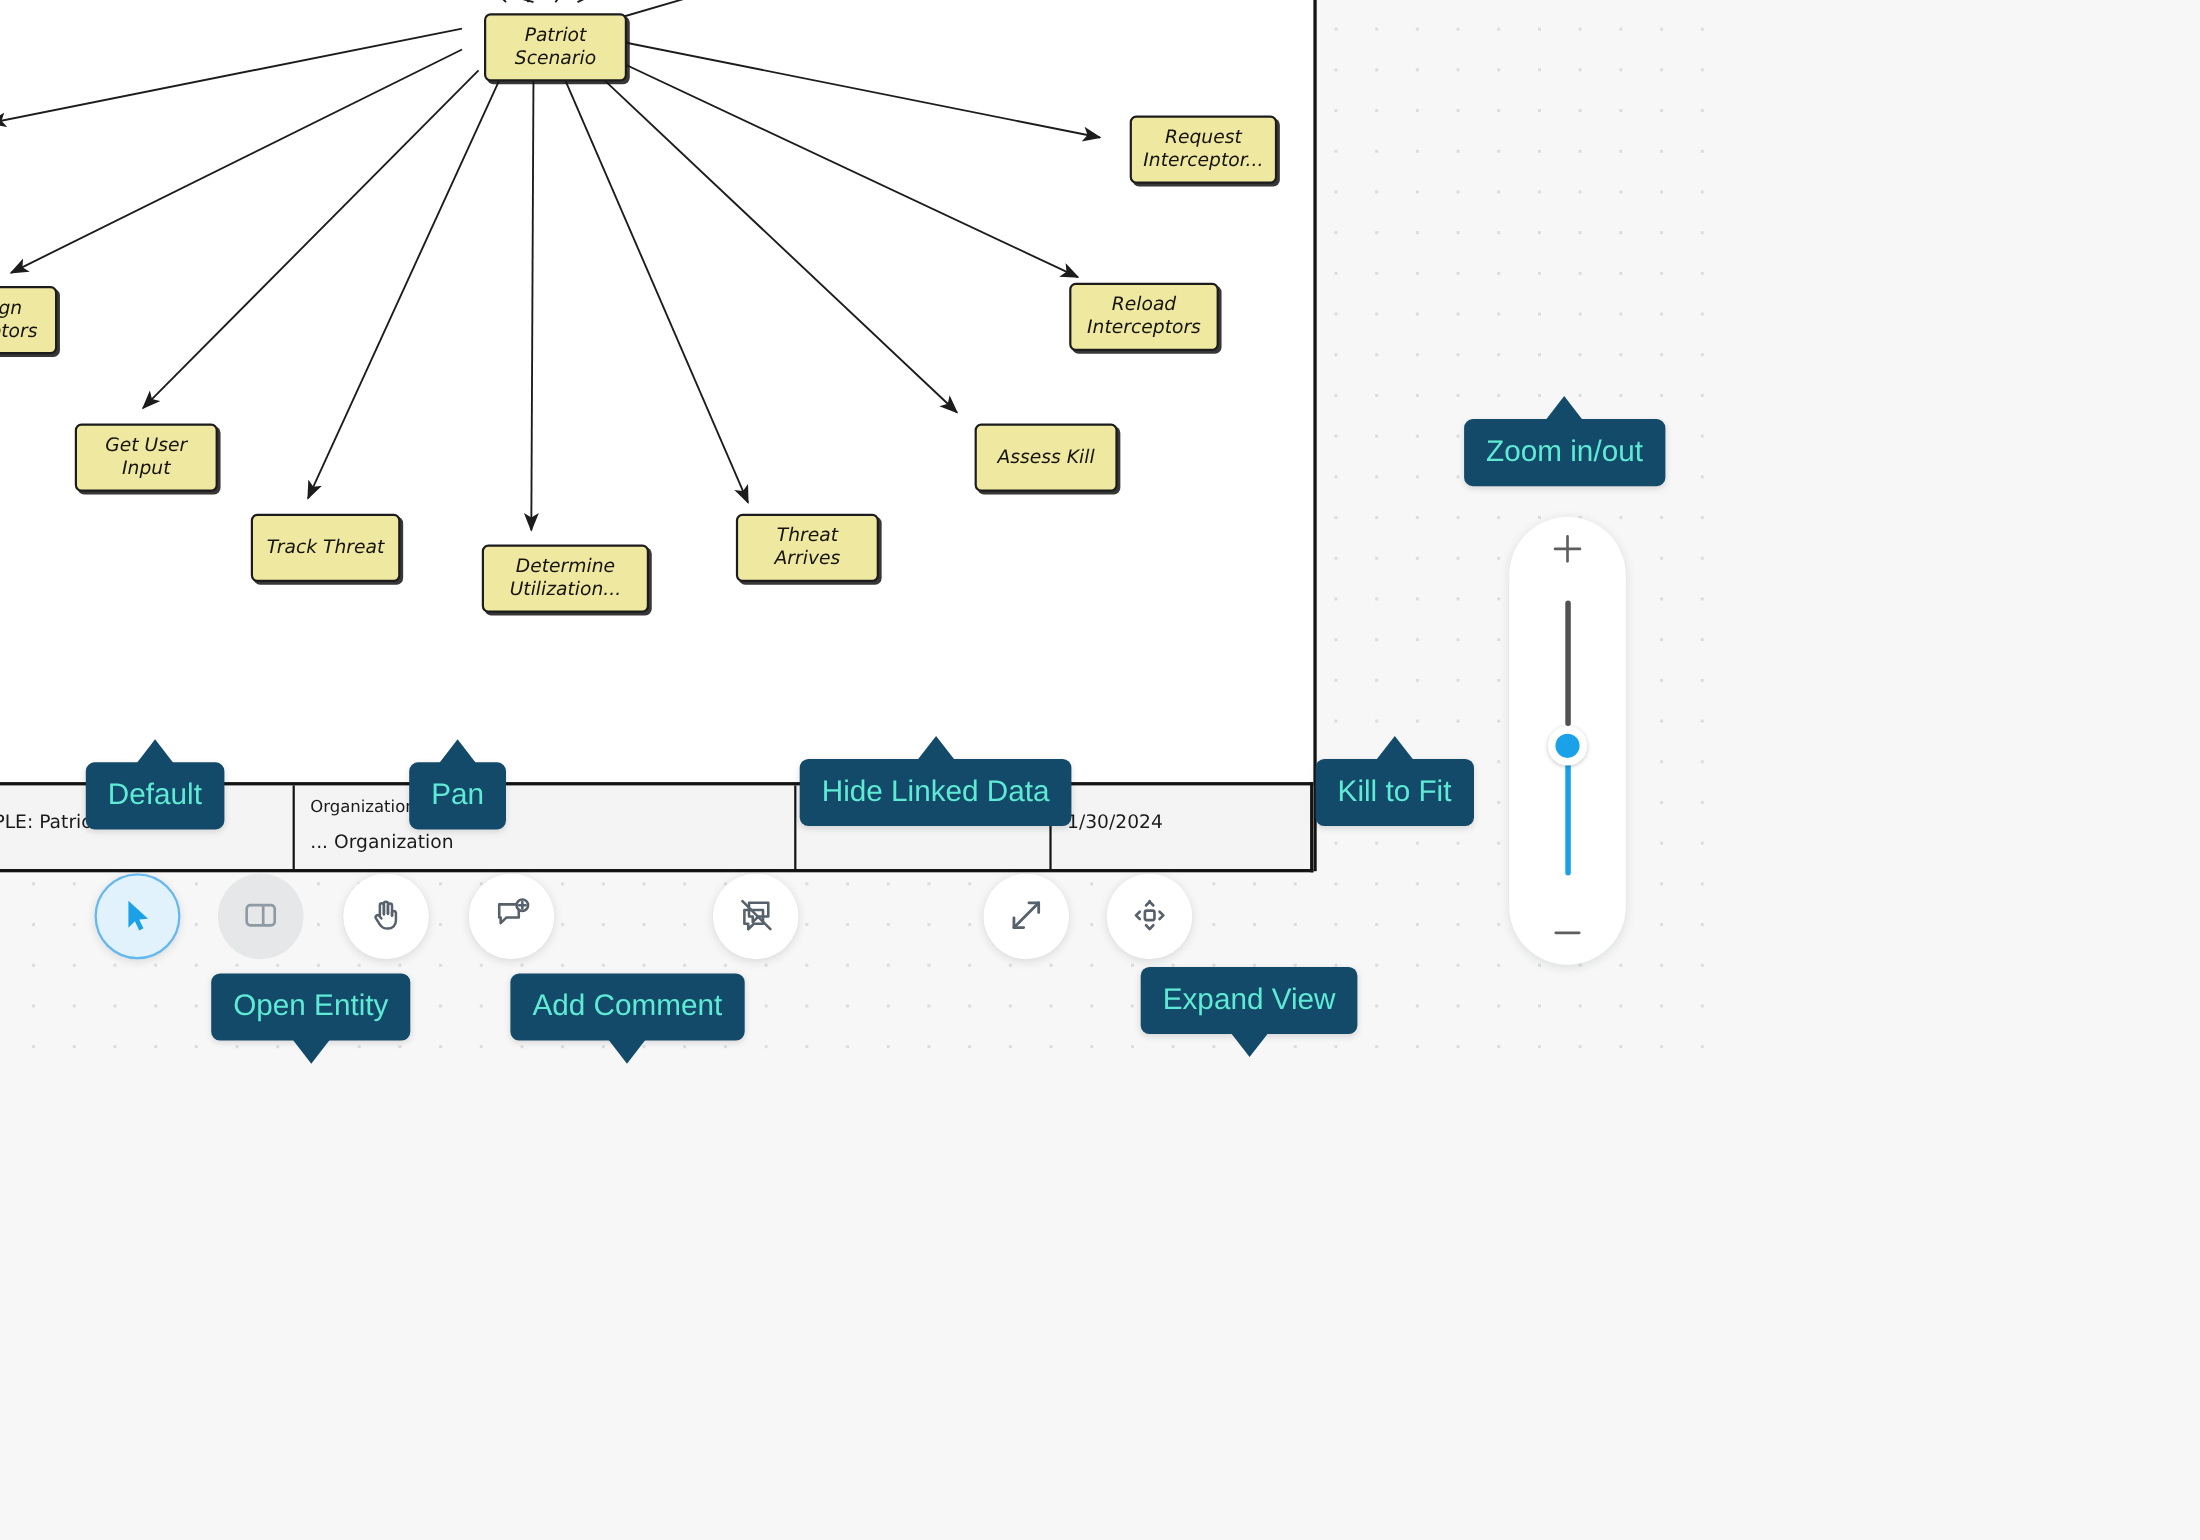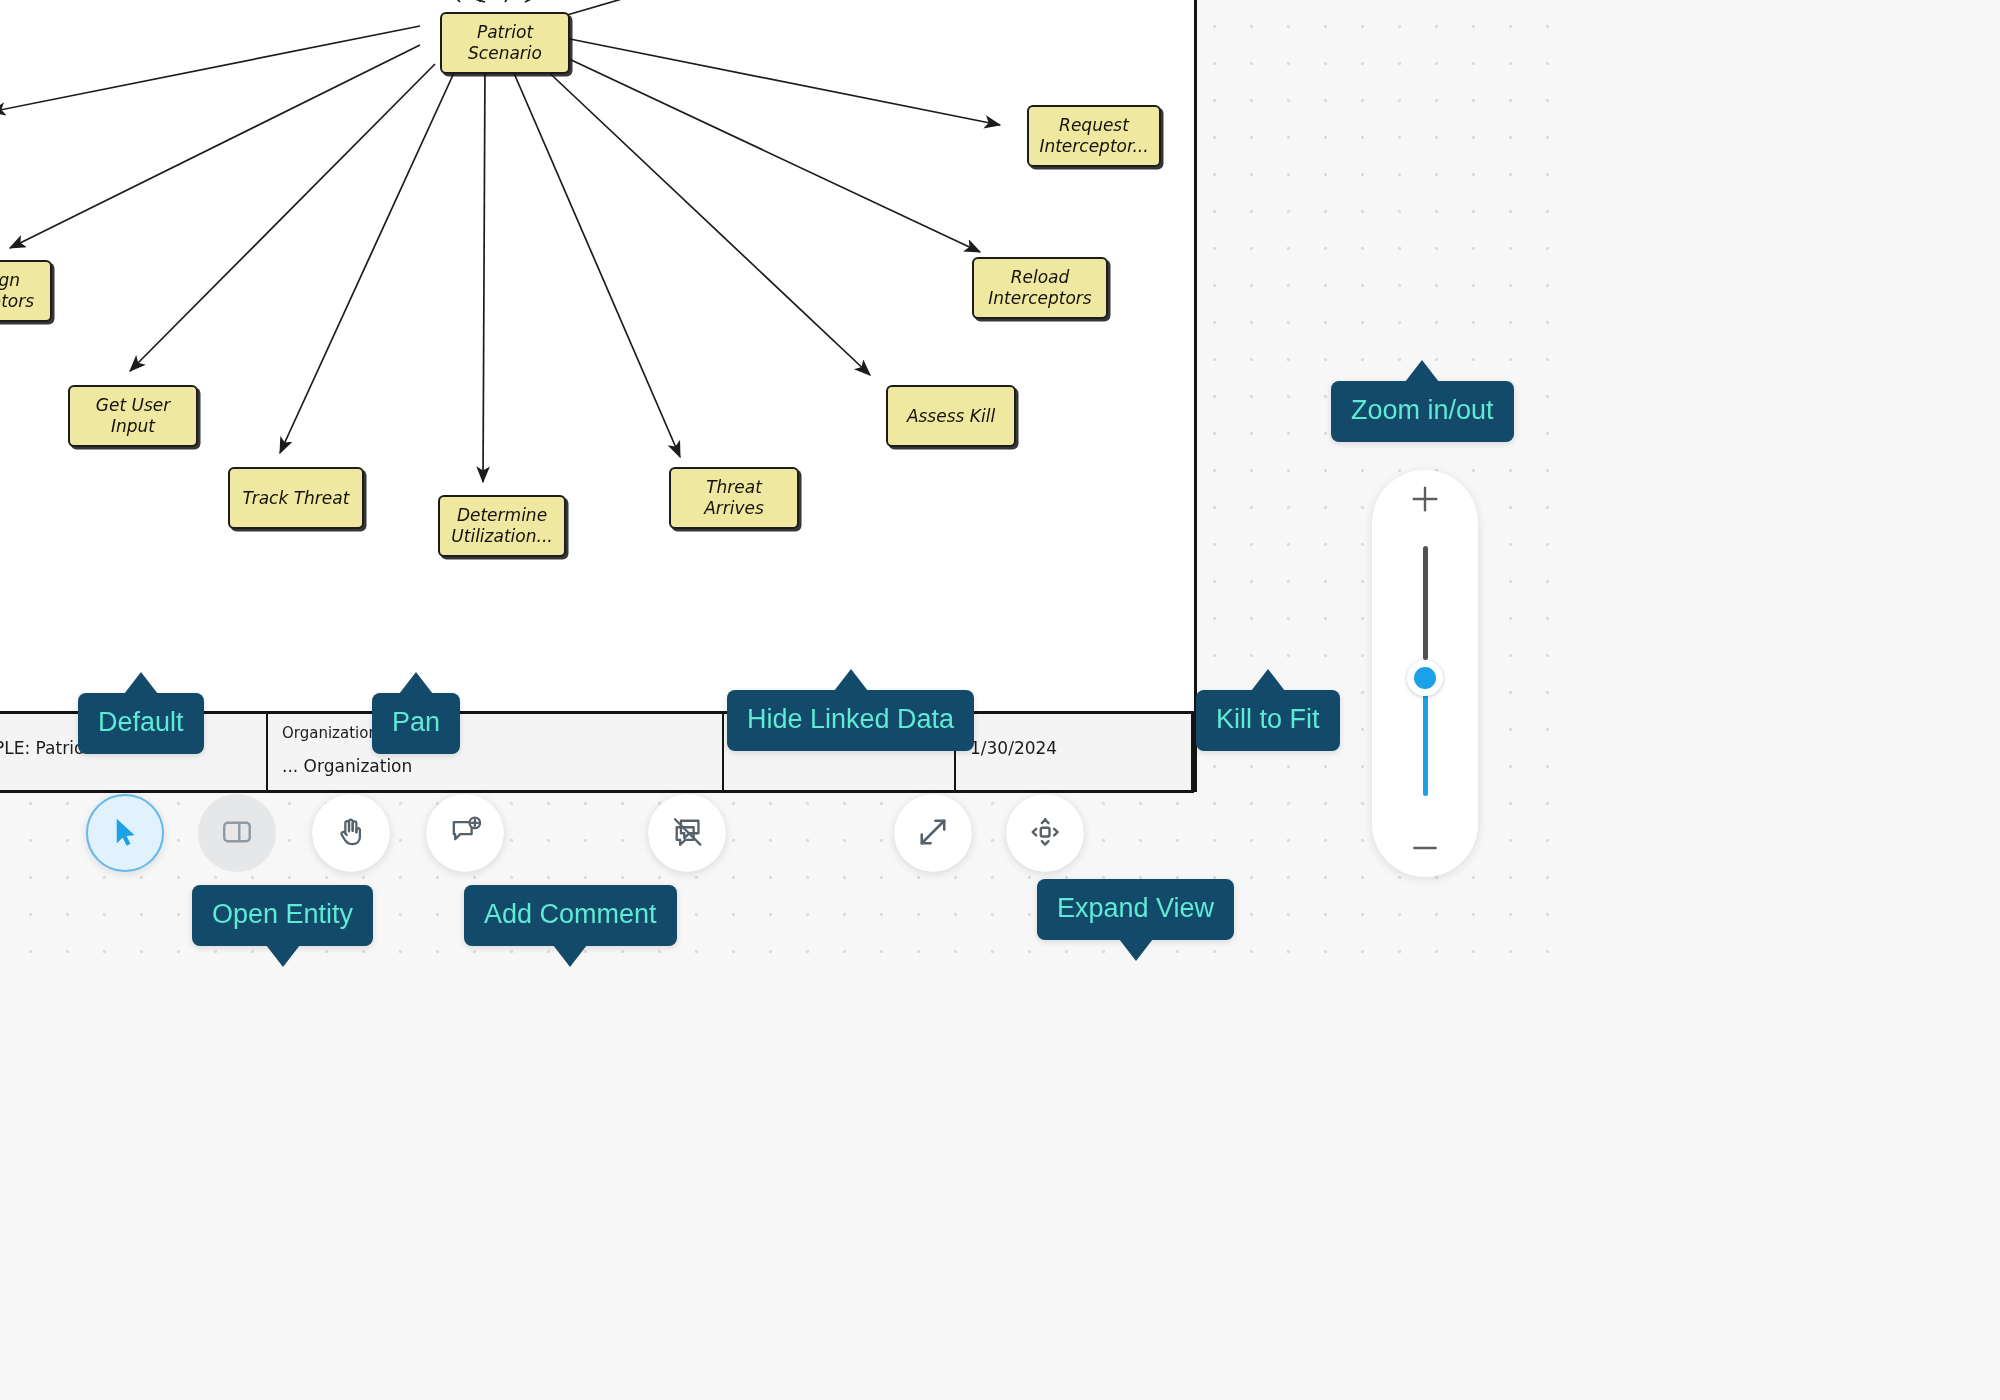--- a/index.html
+++ b/index.html
@@ -259,21 +259,21 @@
           </div>
           <div class="node" style="left: 884px; top: 395px; width: 130px; height: 62px; margin-left: 22px;">
             <span>Assess Kill</span>
           </div>
           <div class="node" style="left: 248px; top: 477px; width: 136px; height: 62px;">
             <span>Track Threat</span>
           </div>
           <div class="node" style="left: 689px; top: 477px; width: 130px; height: 62px;">
             <span>Threat<br>Arrives</span>
           </div>
-          <div class="node" style="left: 458px; top: 505px; width: 128px; height: 62px; justify-content: center;">
+          <div class="node" style="left: 458px; top: 505px; width: 152px; height: 62px; justify-content: center;">
             <span>Determine<br>Utilization...</span>
           </div>
         </div>
     </div>
 
     <div id="footer-table">
       <div class="ft-cell" id="ft-c1">
         <div class="ft-head"></div>
         <div class="ft-val">PLE: Patriot ...</div>
       </div>

